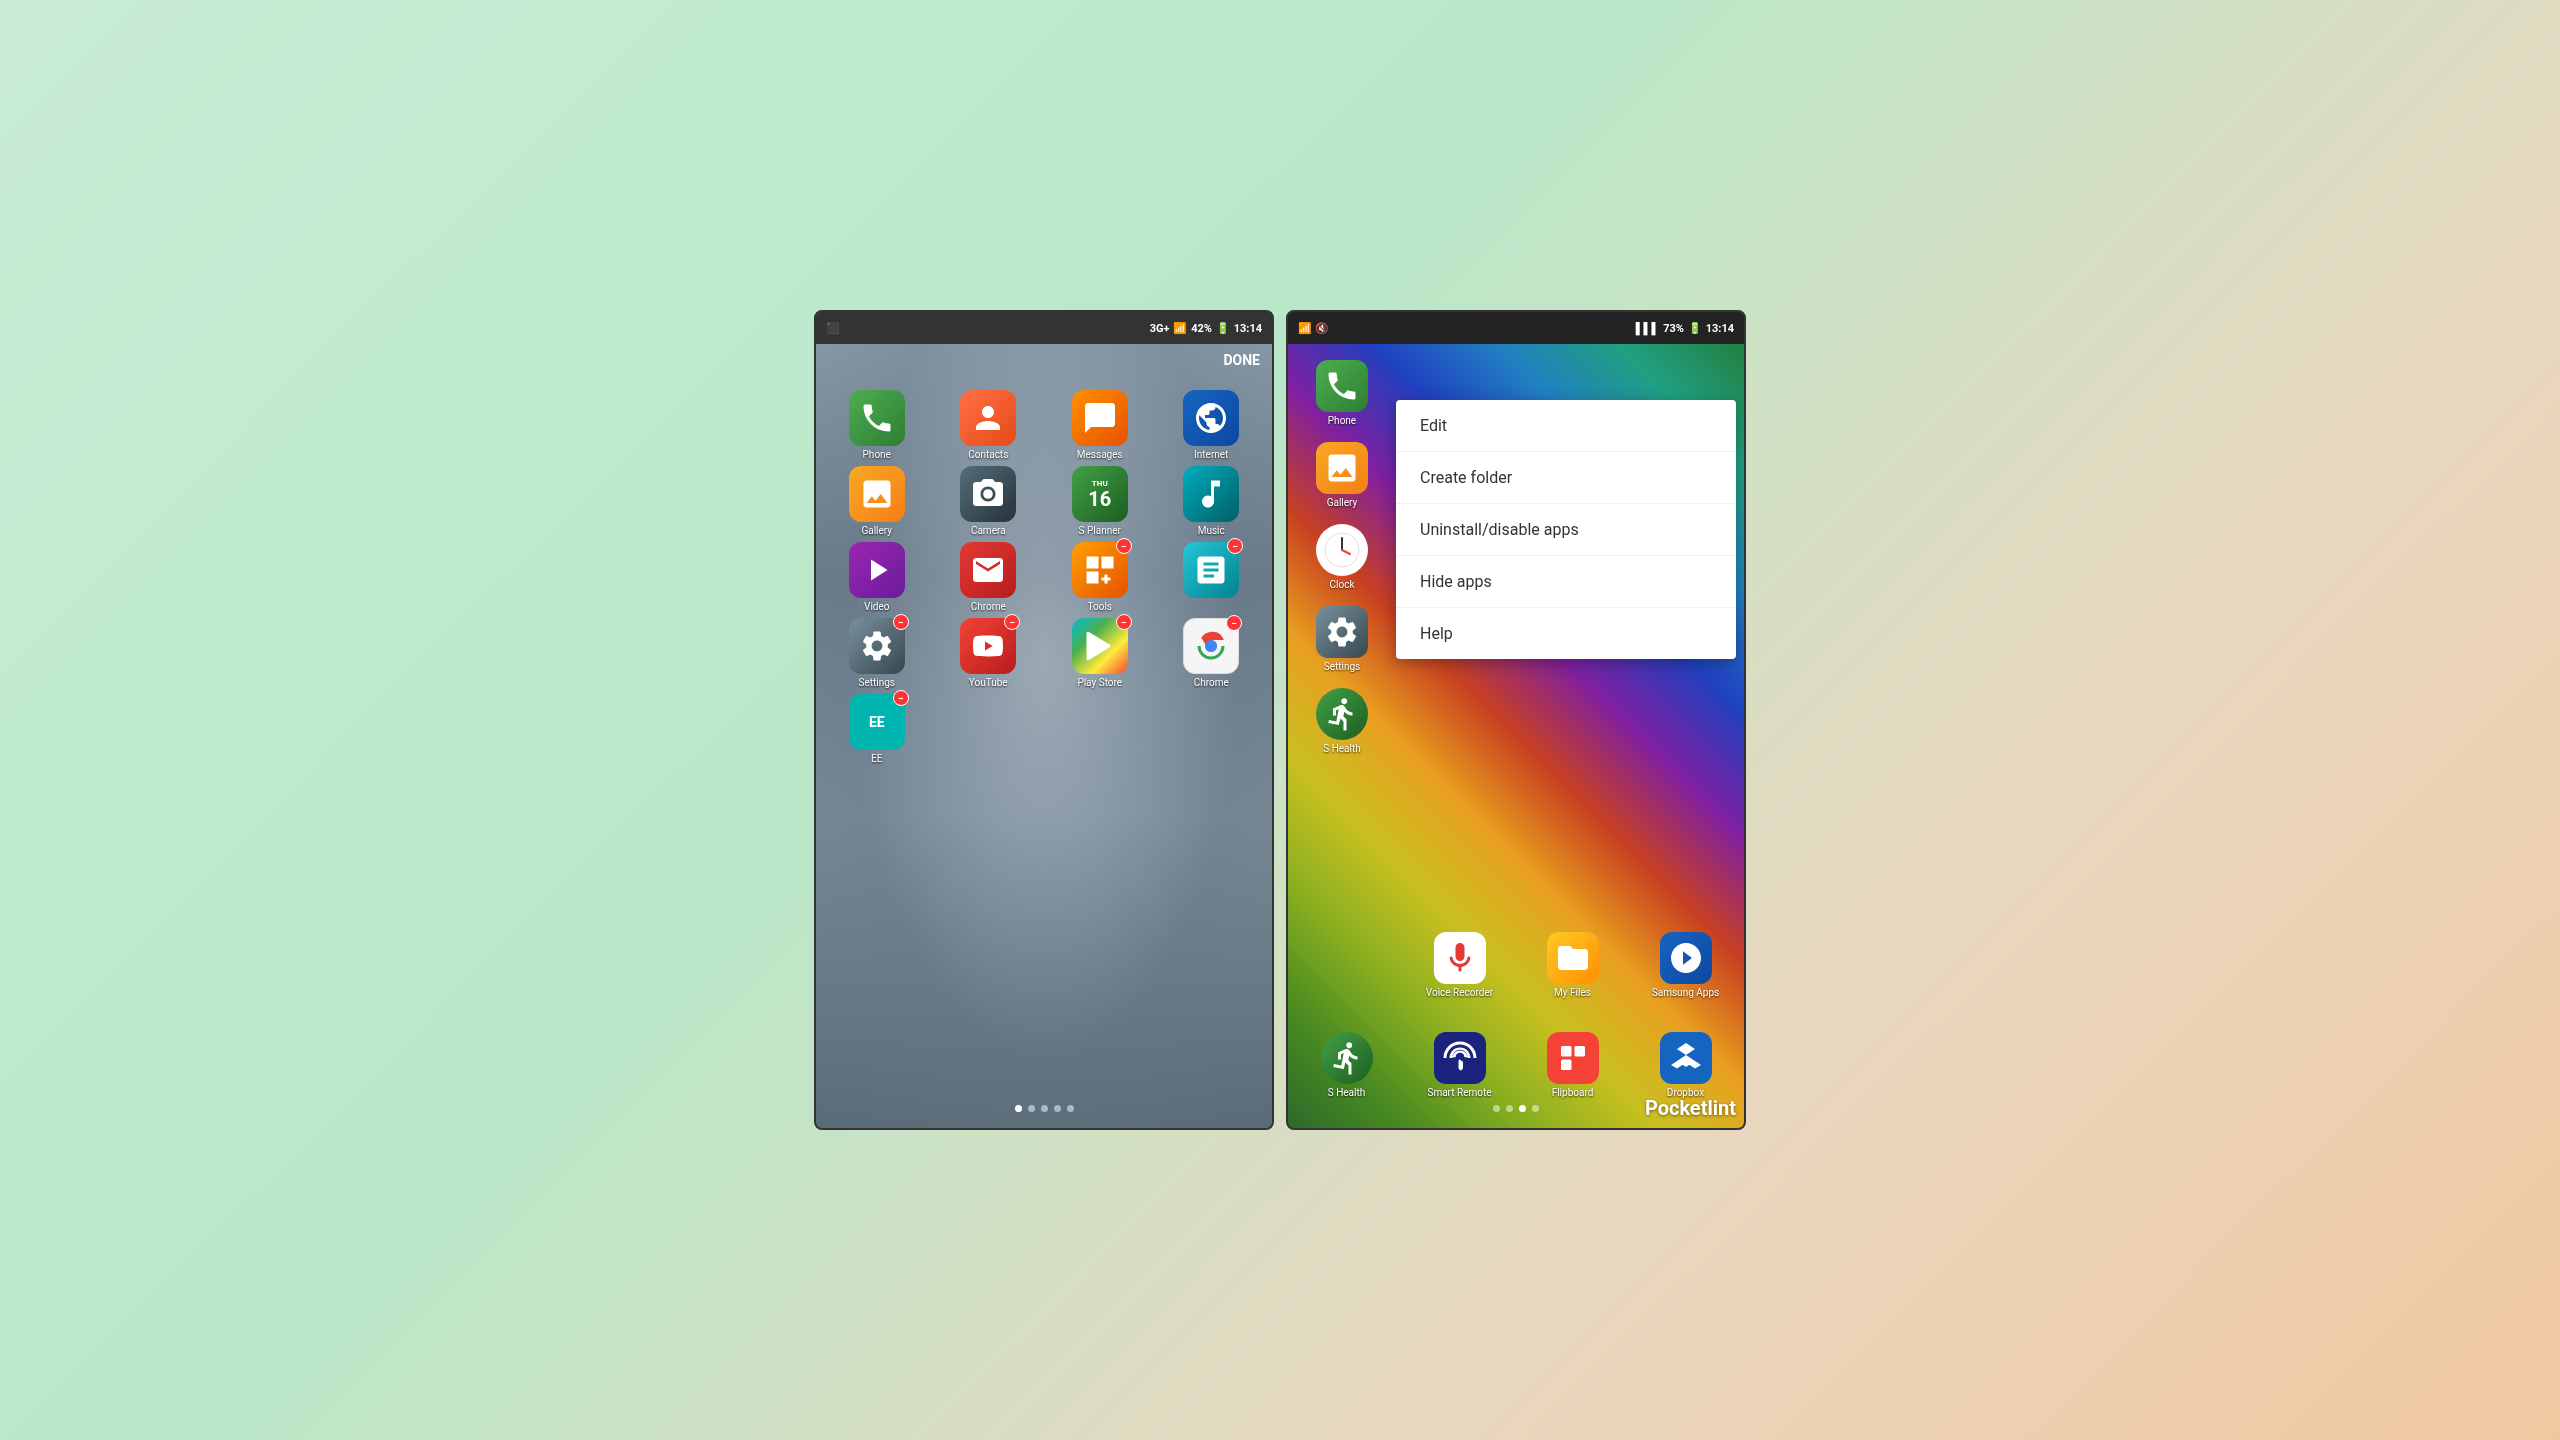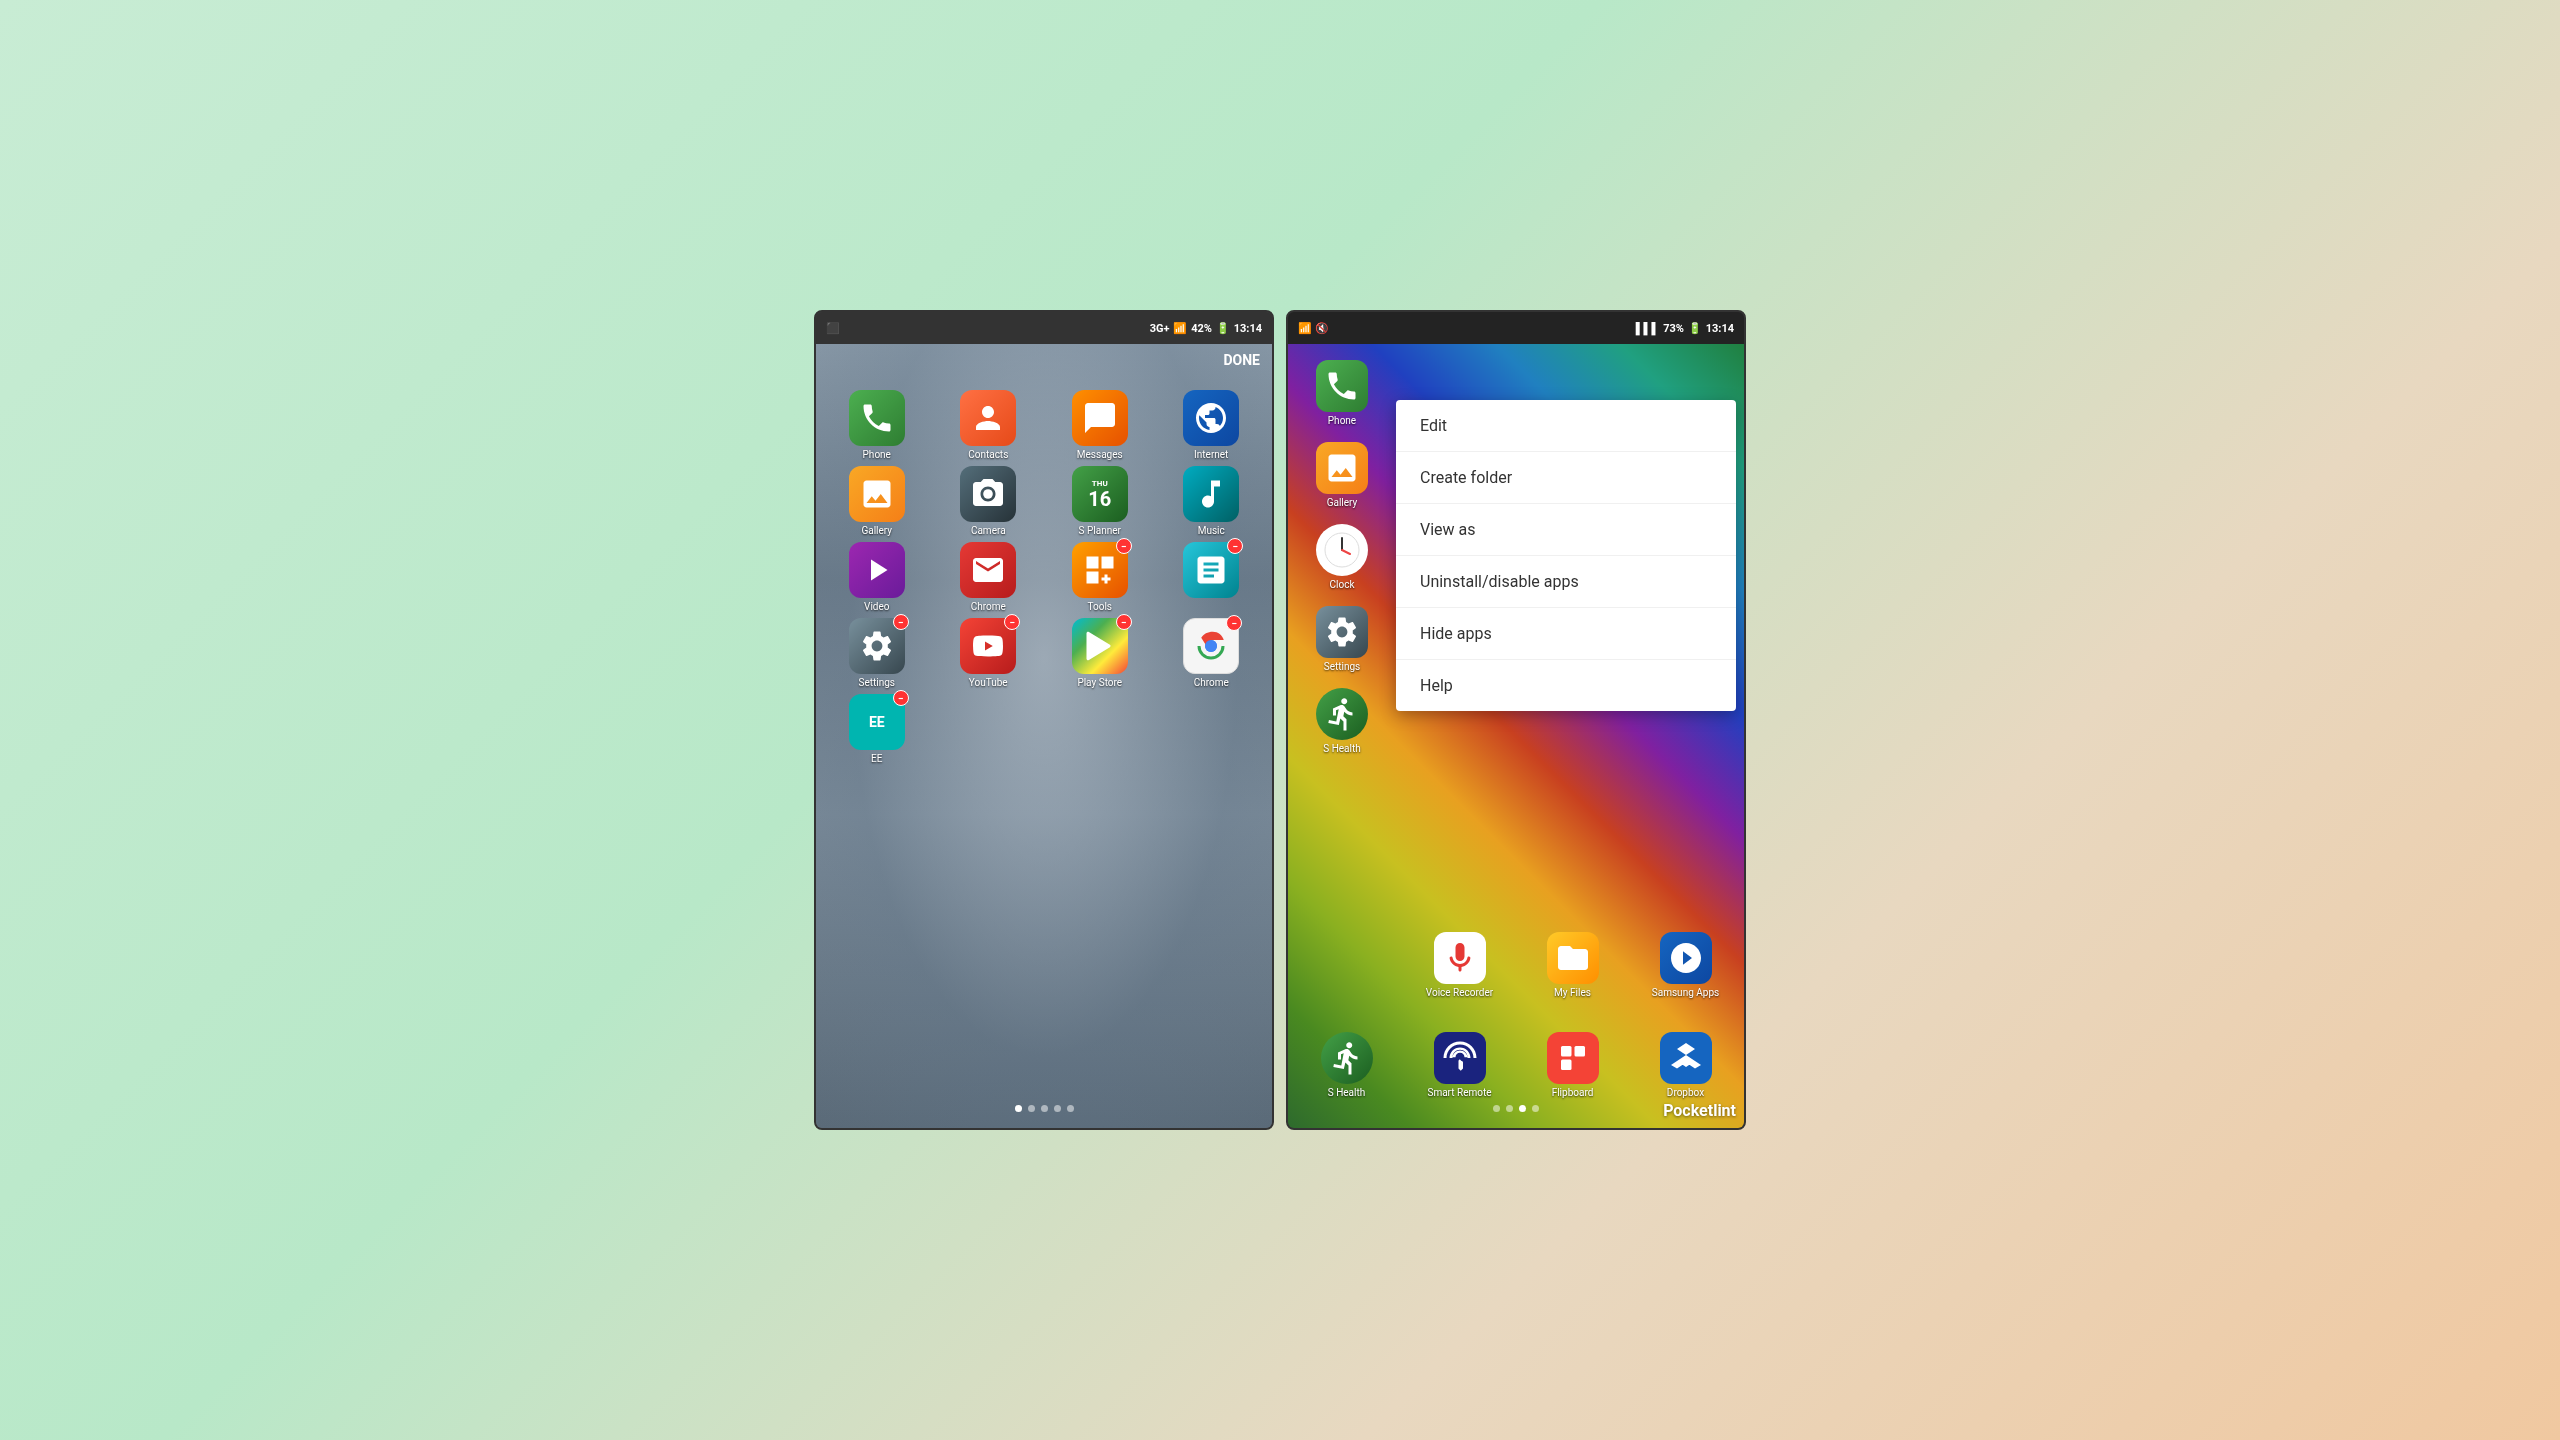--- a/index.html
+++ b/index.html
@@ -232,21 +232,21 @@
       display: grid;
       grid-template-columns: repeat(4, 1fr);
       gap: 4px;
       z-index: 5;
     }
     
     .watermark {
       position: absolute;
       bottom: 8px;
       right: 8px;
-      font-size: 16px;
+      font-size: 20px;
       font-weight: bold;
       color: white;
       text-shadow: 0 1px 3px rgba(0,0,0,0.5);
     }
     
     .svg-icon { width: 36px; height: 36px; }
   </style>
 </head>
 <body>
 
@@ -503,21 +503,20 @@
                 <path d="M13.49 5.48c1.1 0 2-.9 2-2s-.9-2-2-2-2 .9-2 2 .9 2 2 2zm-3.6 13.9l1-4.4 2.1 2v6h2v-7.5l-2.1-2 .6-3c1.3 1.5 3.3 2.5 5.5 2.5v-2c-1.9 0-3.5-1-4.3-2.4l-1-1.6c-.4-.6-1-1-1.7-1-.3 0-.5.1-.8.1l-5.2 2.2v4.7h2v-3.4l1.8-.7-1.6 8.1-4.9-1-.4 2 7 1.4z"></path>
               </svg>
           </div>
           <span class="app-label">S Health</span>
         </div>
       </div>
 
       <div class="context-menu">
         <div class="menu-item">Edit</div>
         <div class="menu-item">Create folder</div>
-        <div class="menu-item">View as</div>
         <div class="menu-item">Uninstall/disable apps</div>
         <div class="menu-item">Hide apps</div>
         <div class="menu-item">Help</div>
       </div>
 
       <div class="middle-apps-right">
         <div class="app-item"></div>
         <div class="app-item">
           <div class="app-icon" style="width:52px;height:52px;background:white;border-radius:12px;">
             <svg class="svg-icon" viewBox="0 0 24 24" fill="#e53935">

